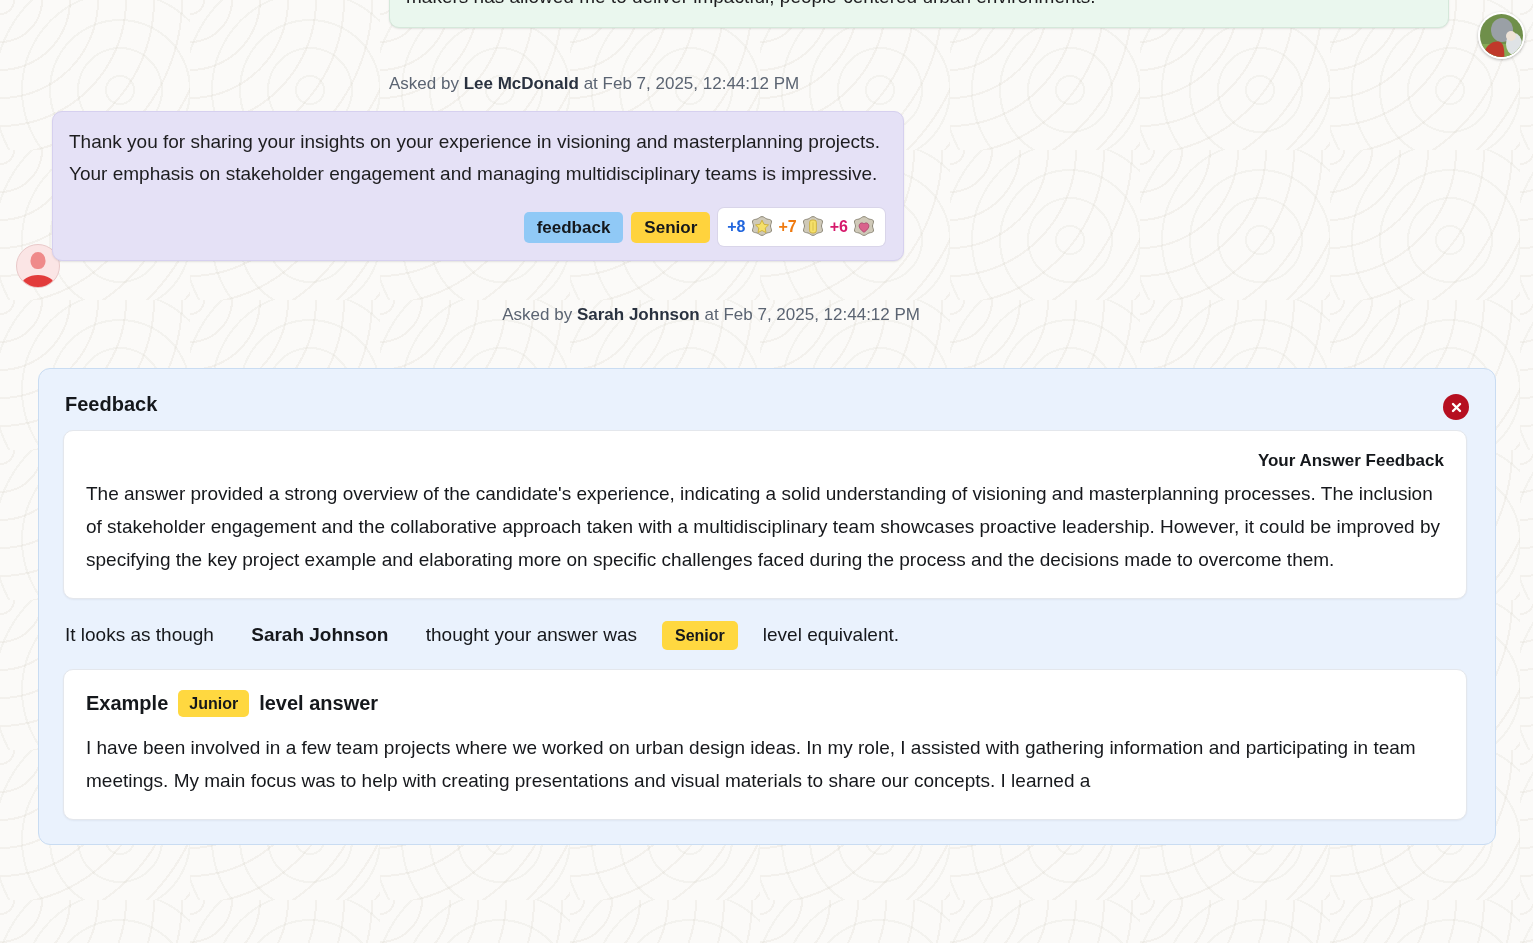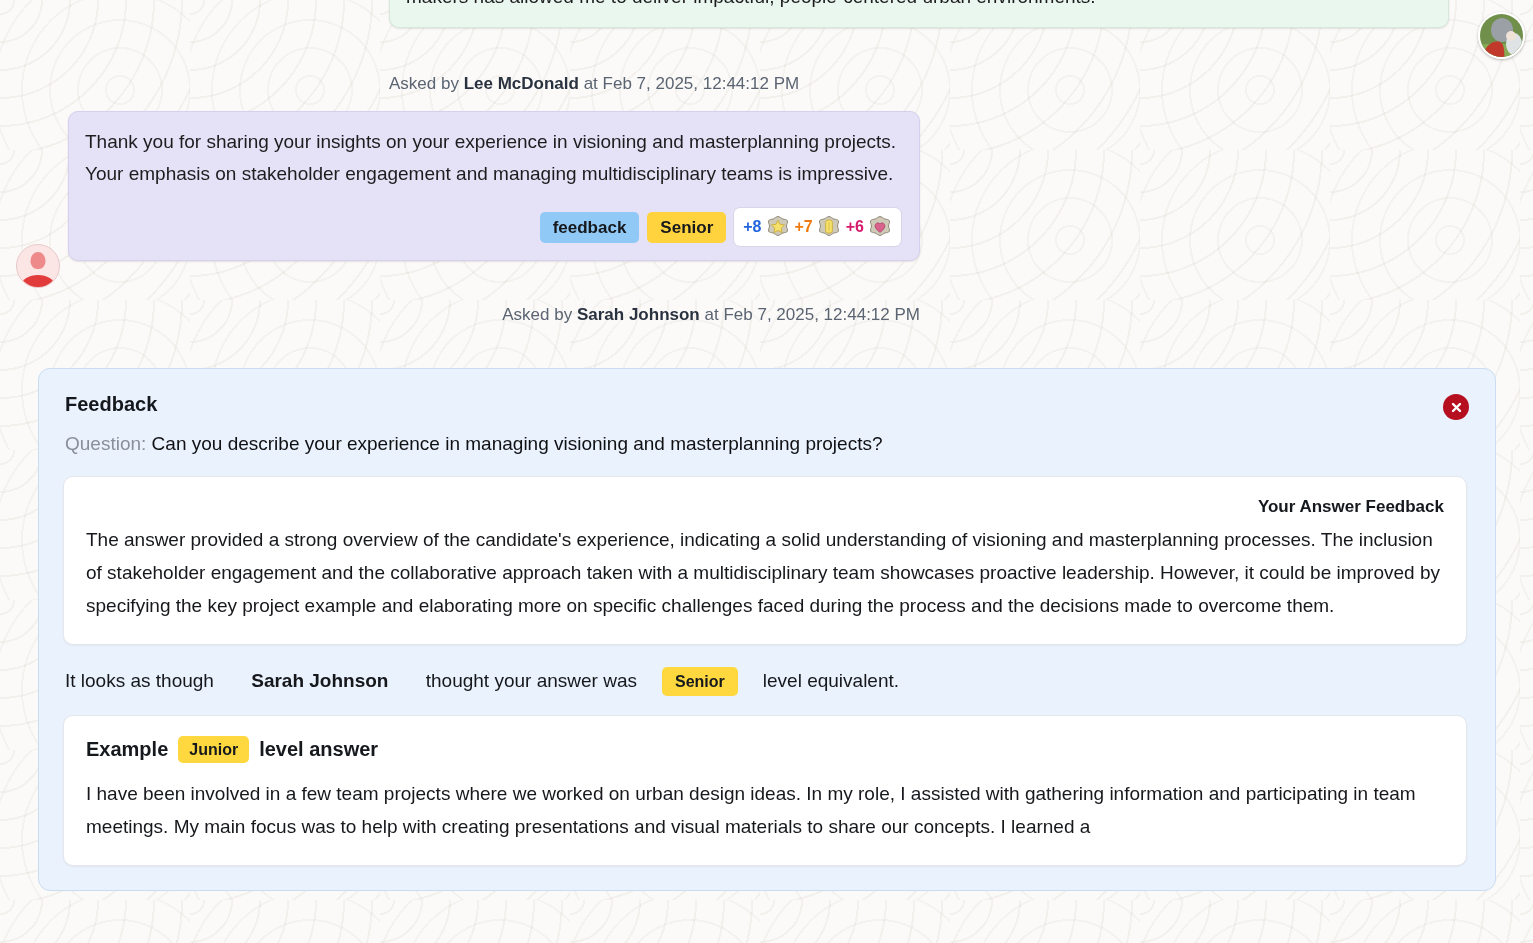--- a/index.html
+++ b/index.html
@@ -241,21 +241,21 @@
     <b>Lee McDonald</b>
     <span>at</span>
     <span>Feb 7, 2025, 12:44:12 PM</span>
   </div>
 
   <div class="avatar-silhouette">
     <div class="head"></div>
     <div class="body"></div>
   </div>
 
-  <div style="position:absolute; top:111px; left:68px;">
+  <div style="position:absolute; top:111px; left:52px;">
     <div class="bubble purple">
       <div>Thank you for sharing your insights on your experience in visioning and masterplanning projects. Your emphasis on stakeholder engagement and managing multidisciplinary teams is impressive.</div>
 
       <div class="badge-strip">
         <span class="tag blue">feedback</span>
         <span class="tag gold">Senior</span>
 
         <span class="score-box">
           <span class="score">
             <span class="num c0">+8</span>
@@ -303,24 +303,20 @@
 <div class="feedback-panel">
 
   <button class="close-btn" aria-label="Close">
     <svg width="13" height="13" viewBox="0 0 13 13" aria-hidden="true">
       <path d="M3 3 L10 10 M10 3 L3 10" stroke="#ffffff" stroke-width="2.4" stroke-linecap="round"></path>
     </svg>
   </button>
 
   <h2 class="panel-title">Feedback</h2>
 
-  <p class="qline">
-    <span class="lbl">Question:</span>
-    <span>Can you describe your experience in managing visioning and masterplanning projects?</span>
-  </p>
 
 
   <div class="white-card">
     <div class="card-title">Your Answer Feedback</div>
     <p class="card-body">The answer provided a strong overview of the candidate's experience, indicating a solid understanding of visioning and masterplanning processes. The inclusion of stakeholder engagement and the collaborative approach taken with a multidisciplinary team showcases proactive leadership. However, it could be improved by specifying the key project example and elaborating more on specific challenges faced during the process and the decisions made to overcome them.</p>
   </div>
 
   <div class="verdict">
     <span>It looks as though</span>&nbsp;
     <b>Sarah Johnson</b>&nbsp;

